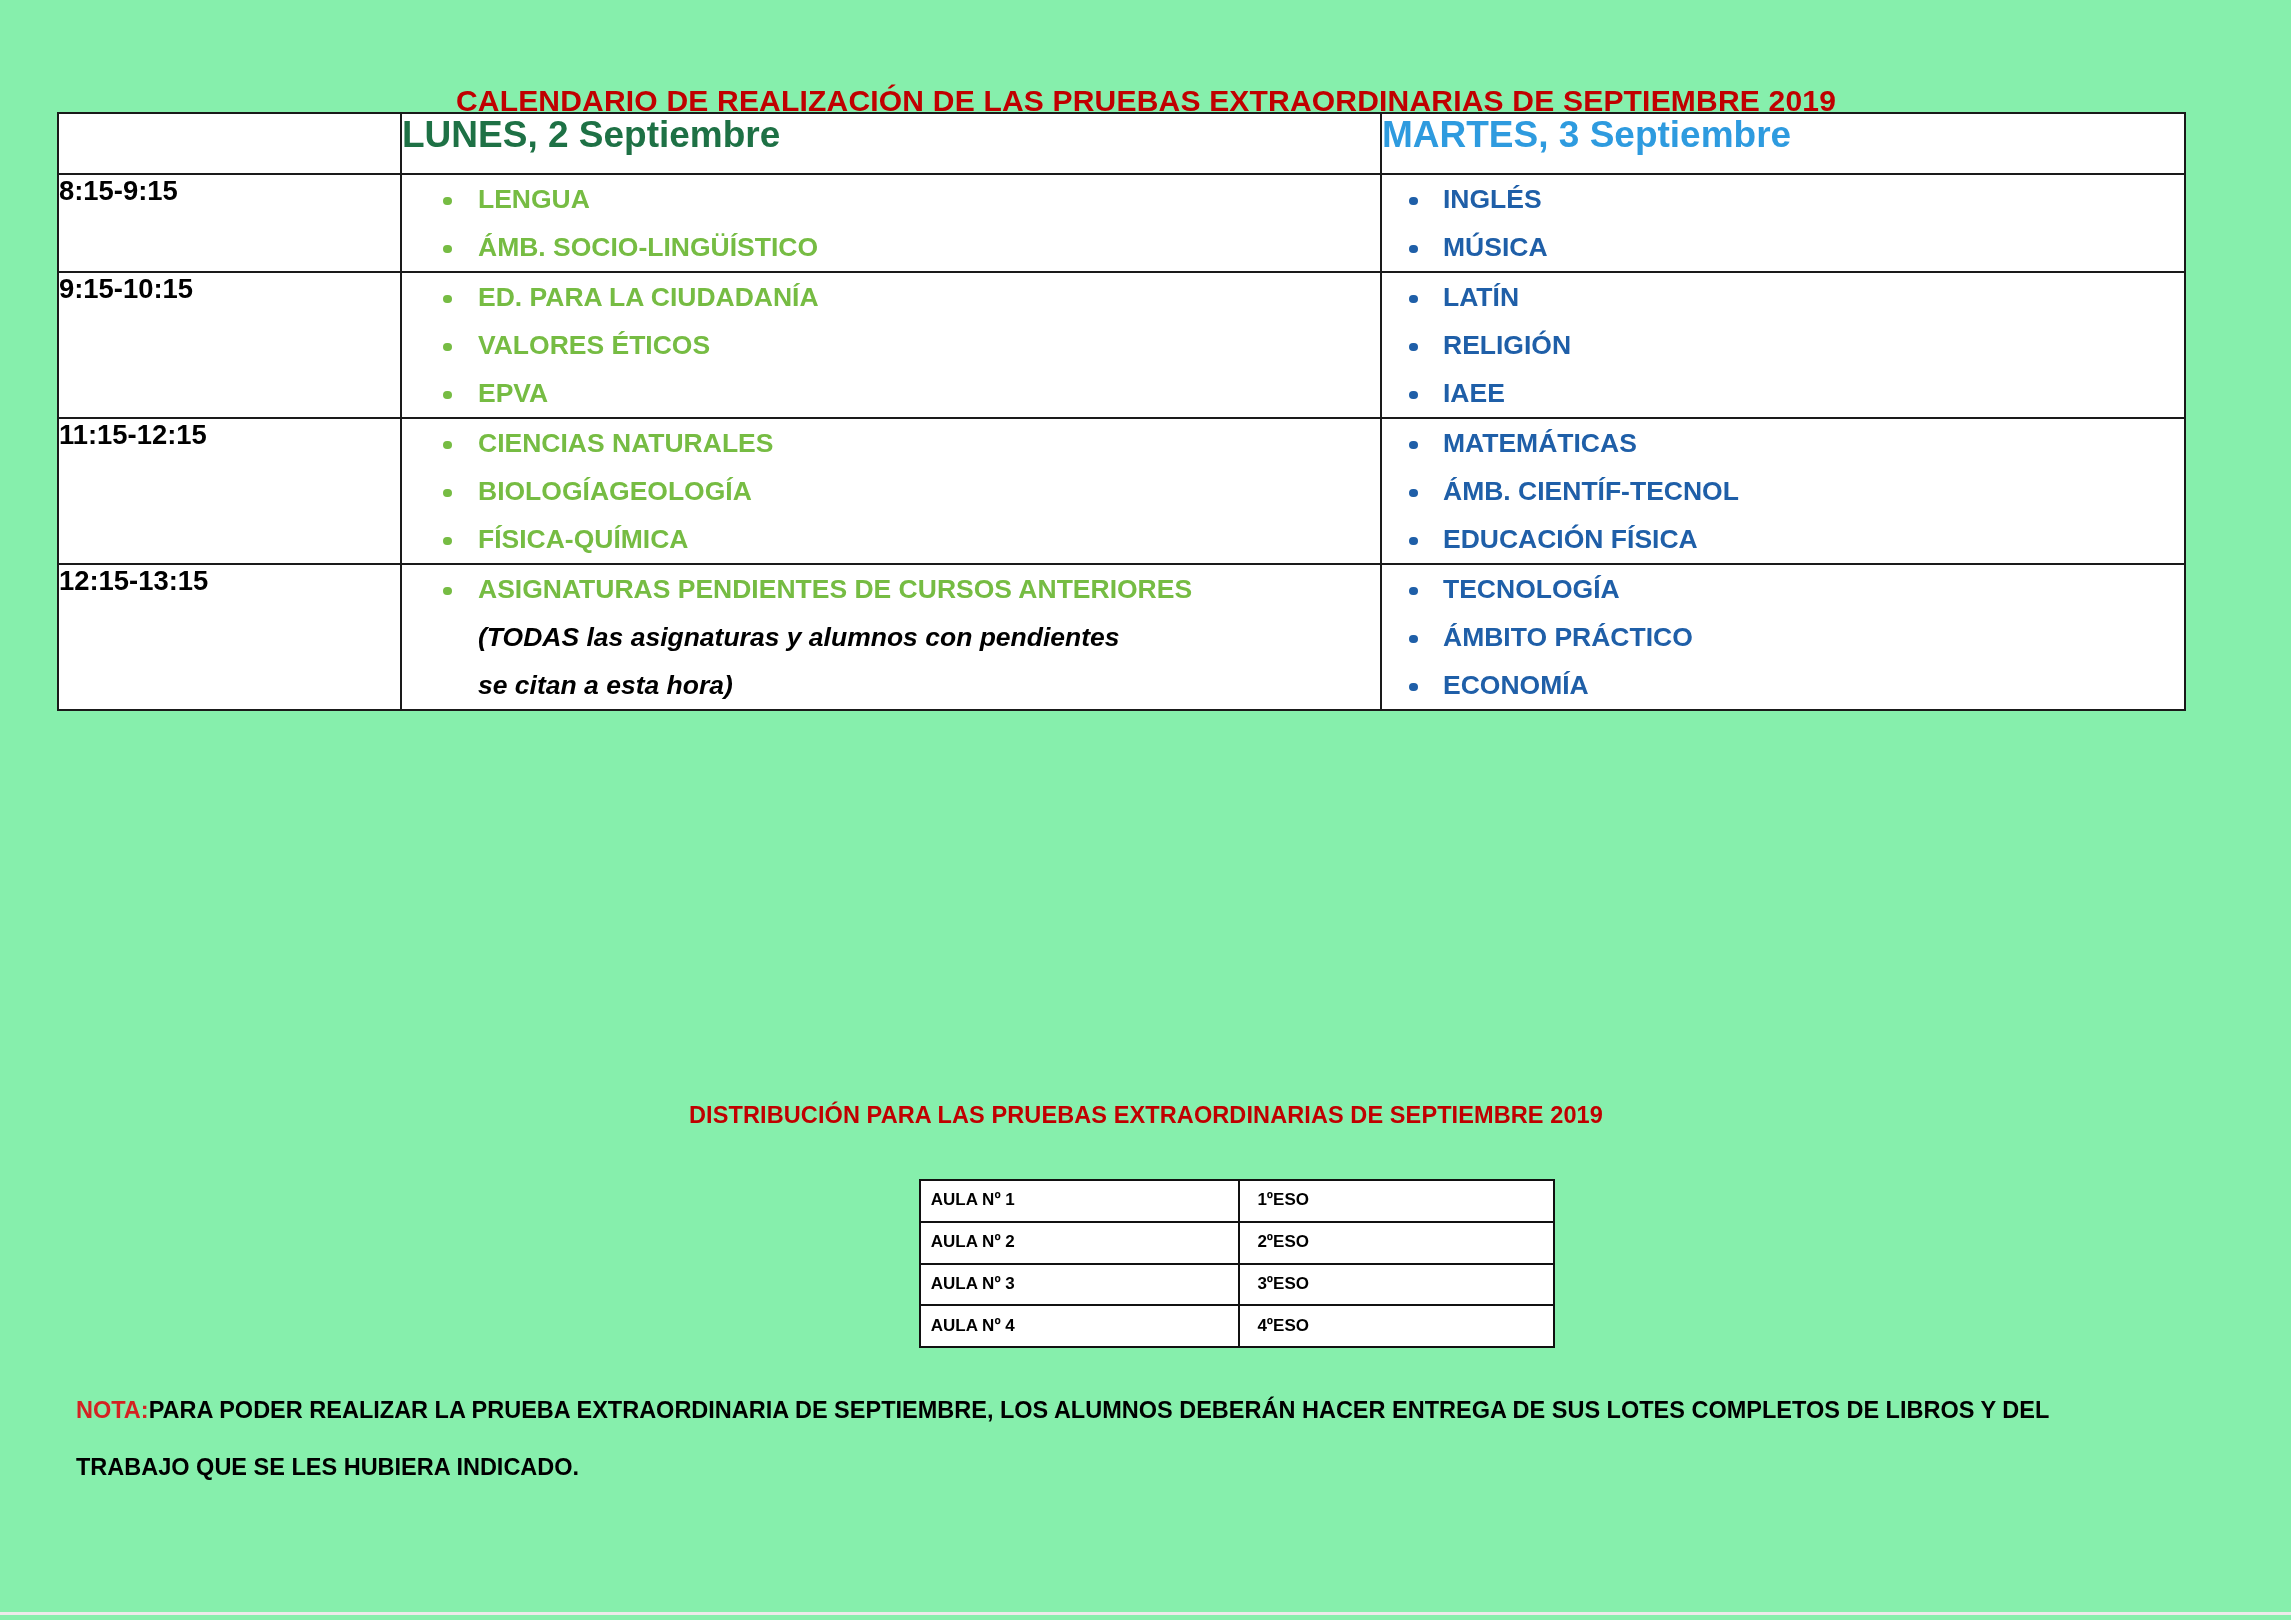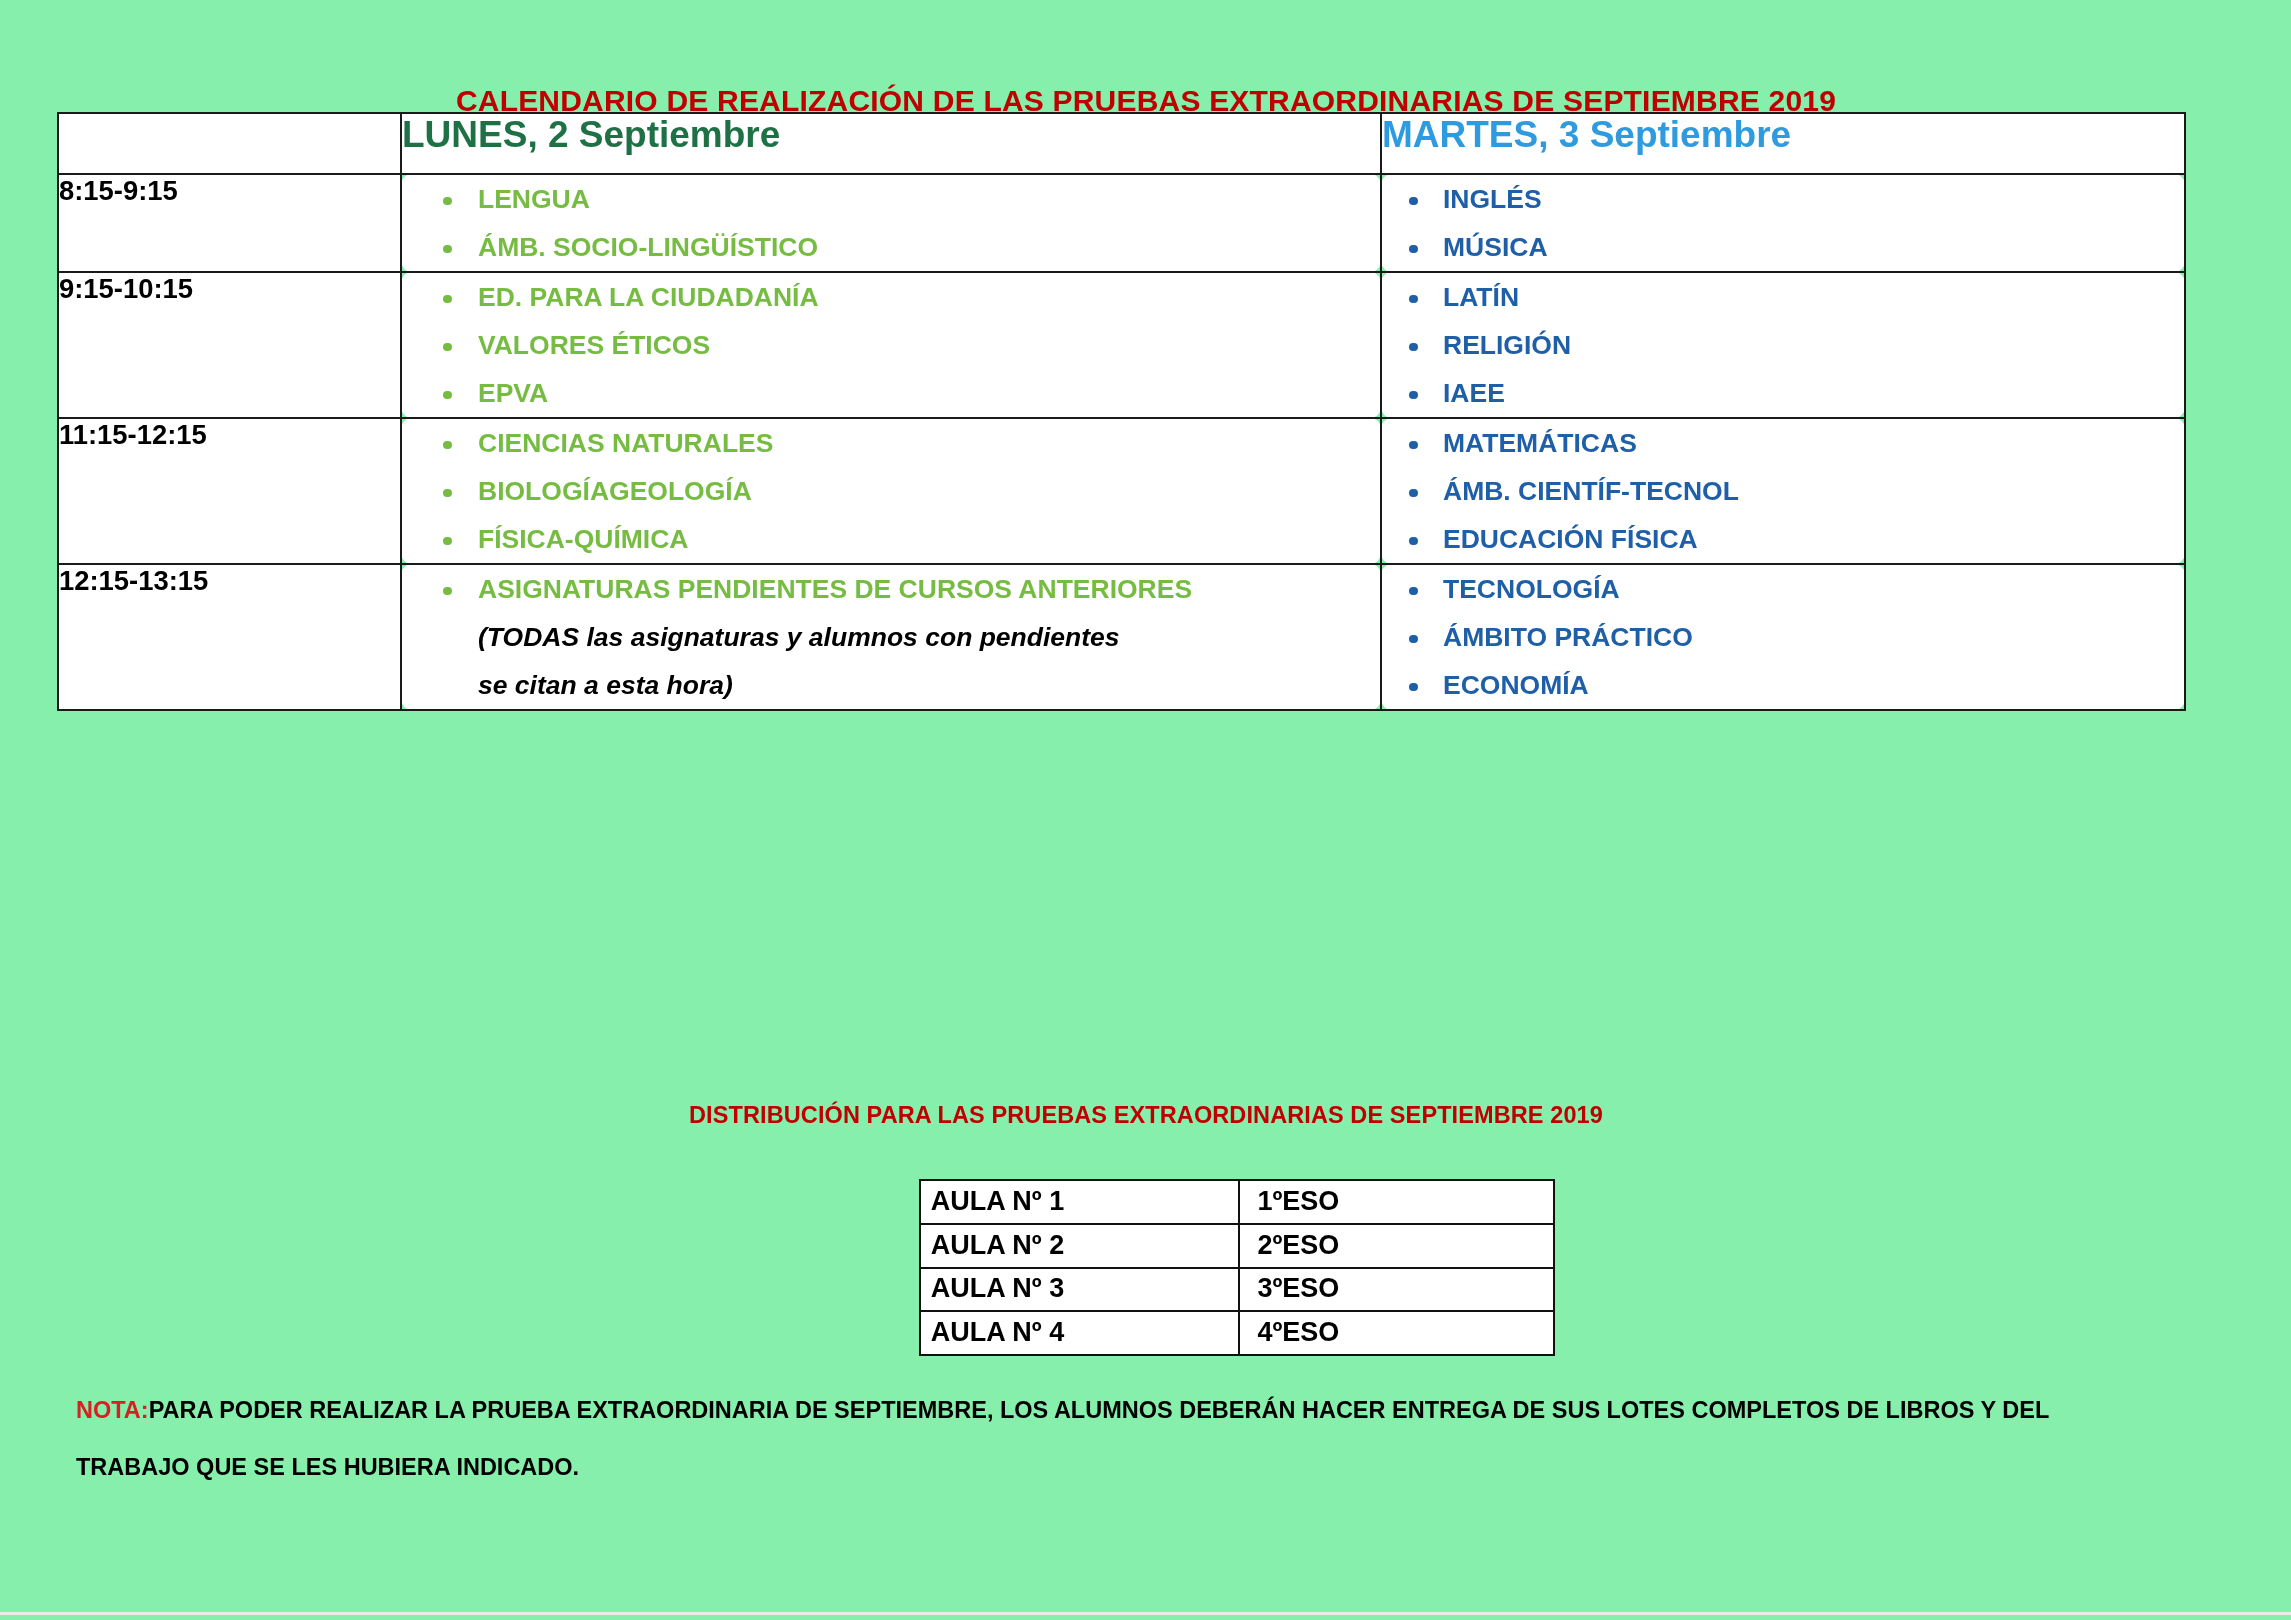--- a/index.html
+++ b/index.html
@@ -83,21 +83,21 @@
   }
 
   .time-cell {
     font-size: 27.4px;
     font-weight: bold;
     color: #000000;
     padding: 11.8px 0 0 15.7px;
     white-space: nowrap;
   }
 
-  .subj-cell { padding: 7.8px 0 9.8px 0; border-radius: 11px; }
+  .subj-cell { padding: 7.8px 0 9.8px 0; }
 
   ul.subj-list {
     list-style: none;
     margin: 0;
     padding: 0;
   }
   ul.subj-list li {
     position: relative;
     font-size: 26.5px;
     font-weight: bold;
@@ -132,21 +132,21 @@
   
   .aula {
     position: absolute;
     top: 1179px;
     left: 919px;
     border-collapse: collapse;
     table-layout: fixed;
   }
   .aula td {
     border: 2px solid #111111;
-    font-size: 27px;
+    font-size: 17px;
     font-weight: bold;
     color: #000000;
     padding: 4.9px 0 5.9px 9.8px;
     height: 29px;
     background: #ffffff;
     white-space: nowrap;
   }
   .aula .c1 { width: 307px; }
   .aula .c2 { width: 296px; padding-left: 17.6px; }
 

